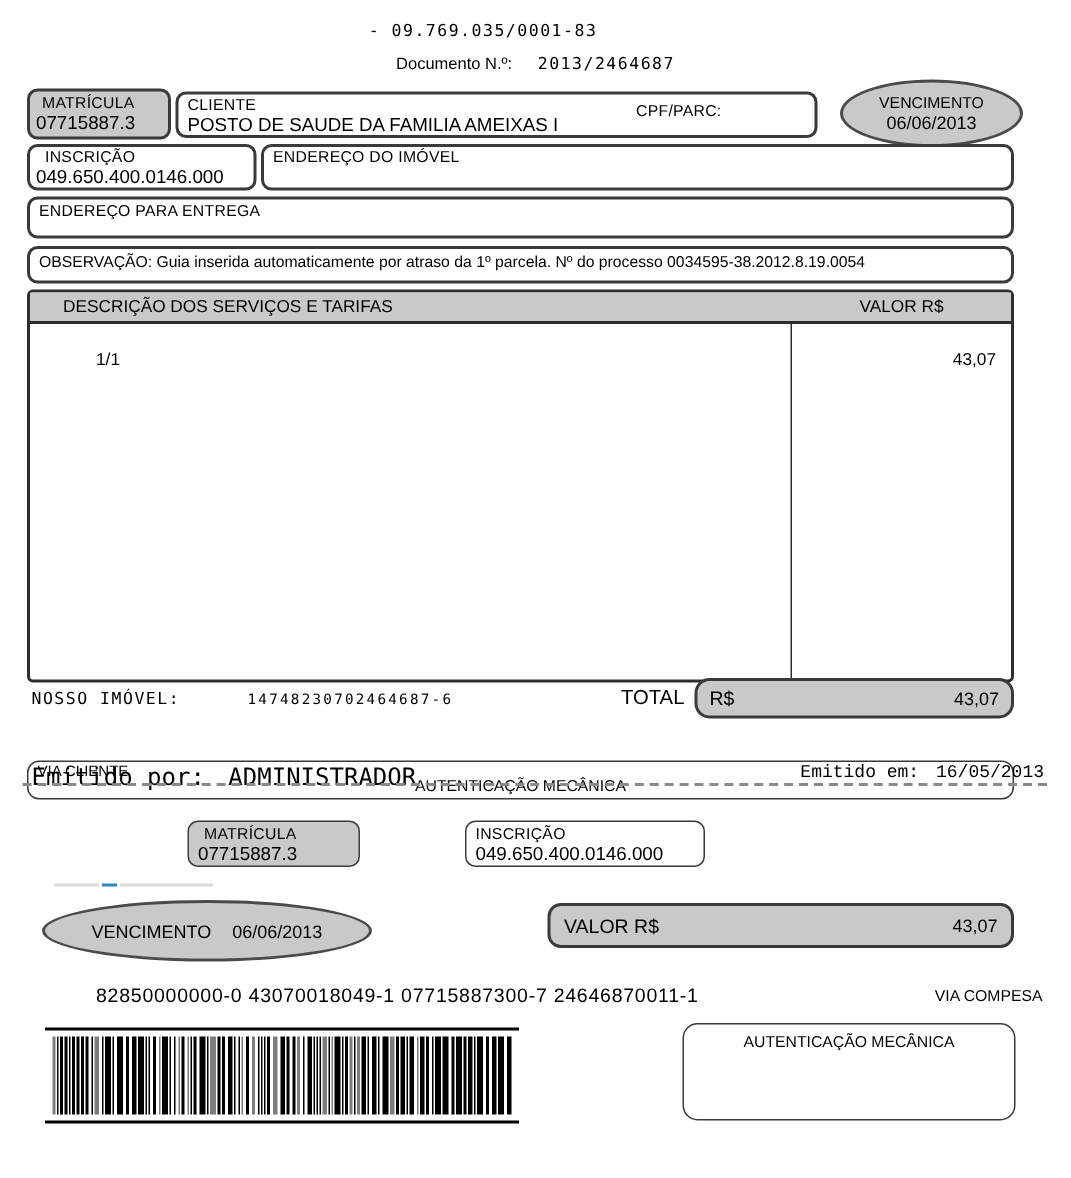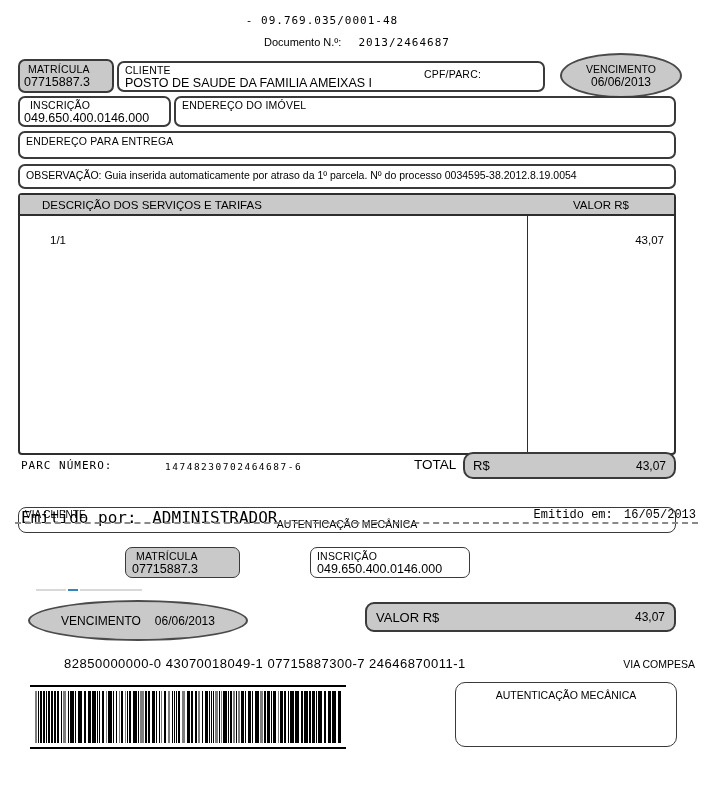--- a/index.html
+++ b/index.html
@@ -42,21 +42,21 @@
     border-top:2px solid #000; border-bottom:2px solid #000; }
   #barcode-bars { position:absolute; left:5px; right:4px; top:4px; bottom:4px; }
   .right-text { text-align:right; }
   .bold { font-weight:normal; }
 </style>
 </head>
 <body>
 
 <div id="page">
 
-  <div class="abs mono" style="left:0; right:70px; top:14px; text-align:center; font-size:11px; letter-spacing:1px;">- 09.769.035/0001-48</div>
+  <div class="abs mono" style="left:0; right:70px; top:14px; text-align:center; font-size:11px; letter-spacing:1px;">- 09.769.035/0001-83</div>
   <div class="abs" style="left:0; right:0; top:36px; text-align:center; font-size:11px;">
     <span>Documento N.º:</span>
     <span class="mono" style="margin-left:14px; letter-spacing:1px;">2013/2464687</span>
   </div>
 
   <div class="box gray" style="left:18px; top:59px; width:96px; height:34px; padding:2px 4px;">
     <div class="lbl" style="padding-left:4px;">MATRÍCULA</div>
     <div class="val">07715887.3</div>
   </div>
 
@@ -90,28 +90,28 @@
 
   <div id="services-table">
     <div id="services-header">
       <div class="c1">DESCRIÇÃO DOS SERVIÇOS E TARIFAS</div>
       <div class="c2">VALOR R$</div>
     </div>
     <div id="services-body">
       <div id="services-divider"></div>
       <div class="svc-row">
         <div class="c1">
-          <span style="margin-left:8px;">1/1</span>
+          <span style="margin-left:22px;">1/1</span>
         </div>
         <div class="c2">43,07</div>
       </div>
     </div>
   </div>
 
-  <div class="abs mono" style="left:21px; top:459px; font-size:11px; letter-spacing:1px;">PARC NÚMERO:</div>
+  <div class="abs mono" style="left:21px; top:459px; font-size:11px; letter-spacing:1px;">NOSSO IMÓVEL:</div>
   <div class="abs mono" style="left:165px; top:461px; font-size:9.5px; letter-spacing:1.5px;">14748230702464687-6</div>
   <div class="abs bold" style="left:414px; top:457px; font-size:13.5px;">TOTAL</div>
   <div class="box gray" style="left:463px; top:452px; width:213px; height:27px; border-radius:10px; display:flex; align-items:center; padding:0 8px;">
     <span class="bold" style="font-size:13px;">R$</span>
     <span style="flex:1; text-align:right; font-size:12px;">43,07</span>
   </div>
 
   <div class="box" style="left:18px; top:507px; width:658px; height:26px; border-radius:8px; border-width:1.5px; padding:1px 6px;">
     <div style="font-size:10px;">VIA CLIENTE</div>
     <div style="font-size:10.5px; text-align:center; margin-top:-2px;">AUTENTICAÇÃO MECÂNICA</div>

